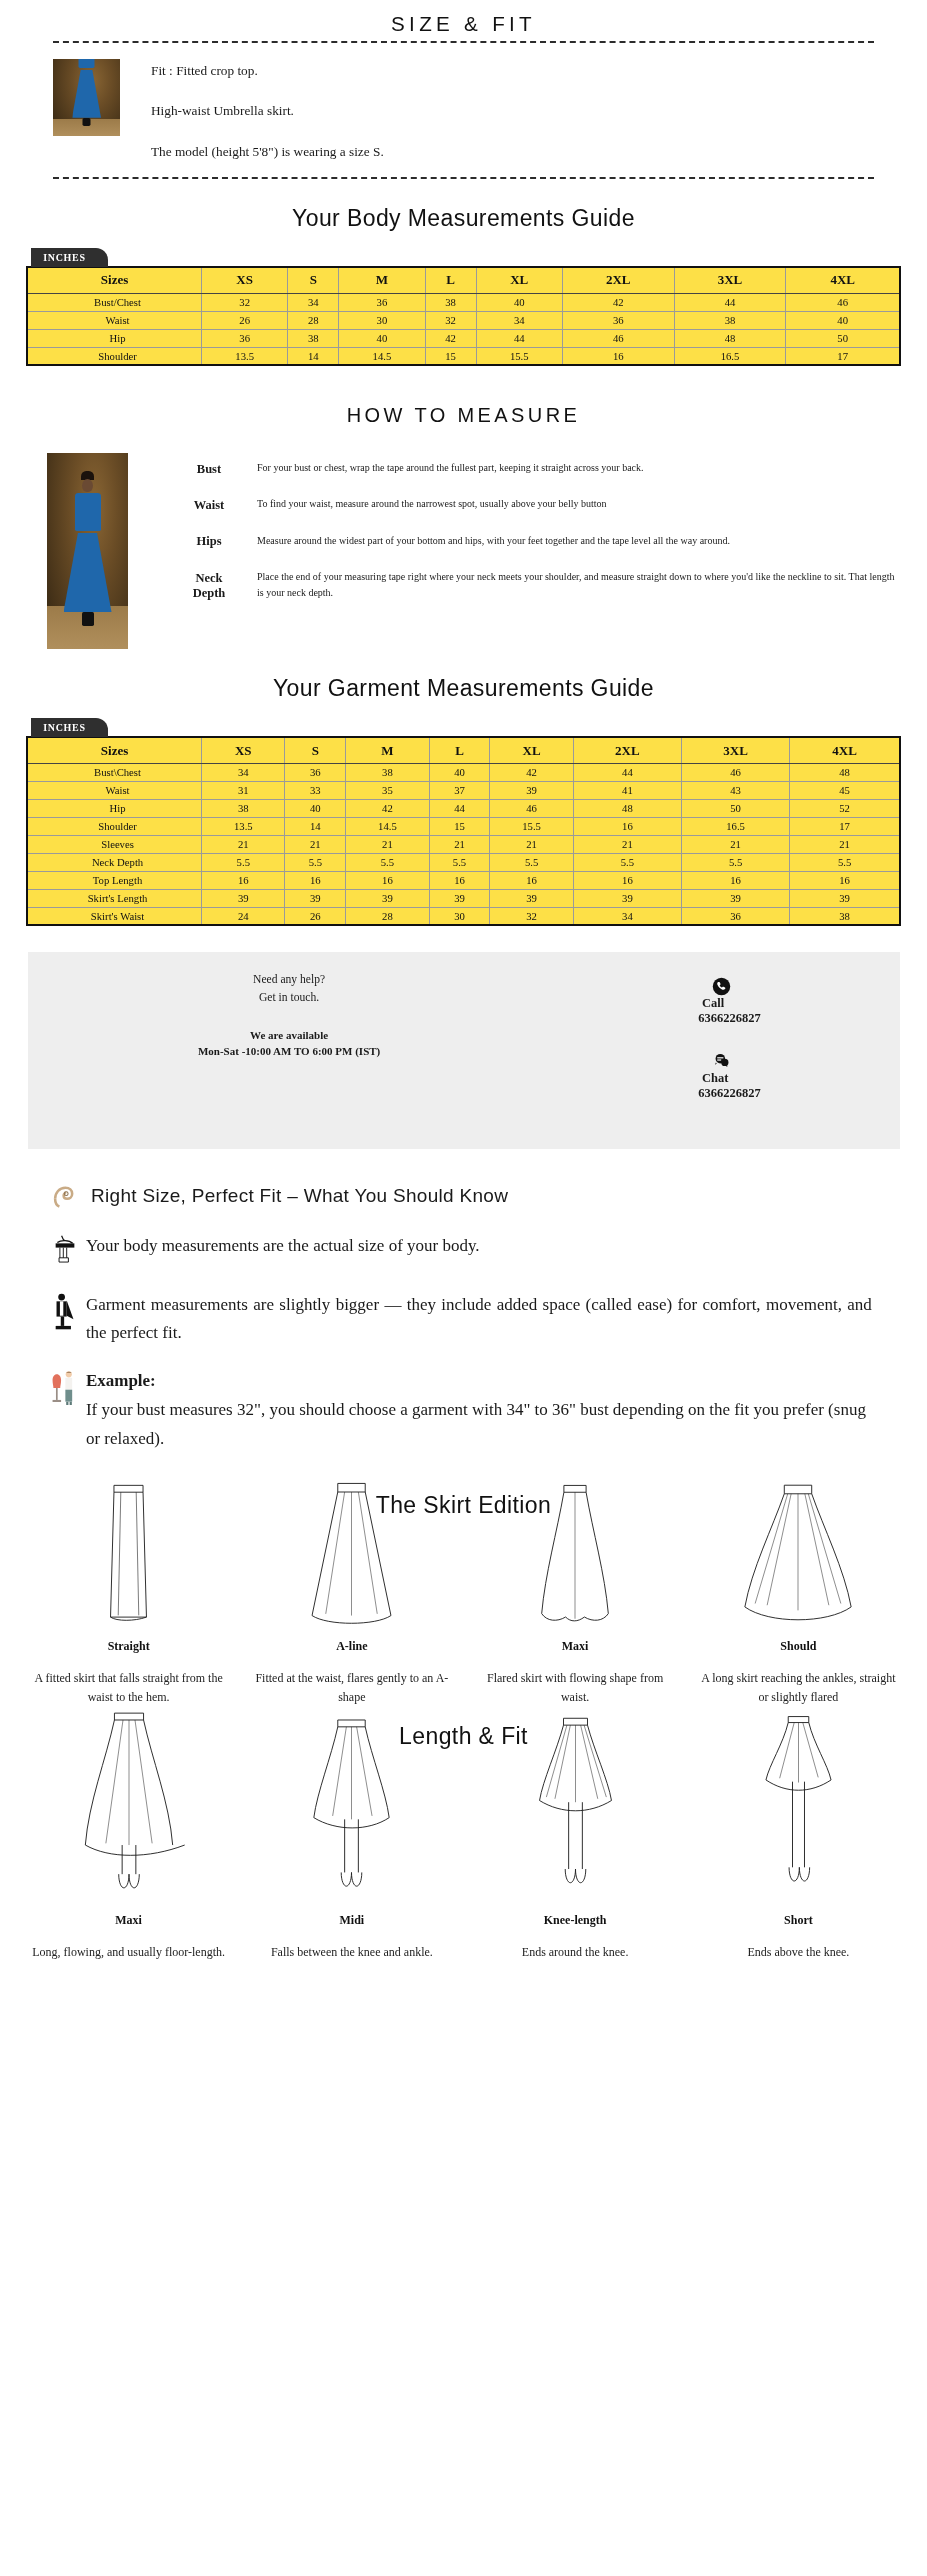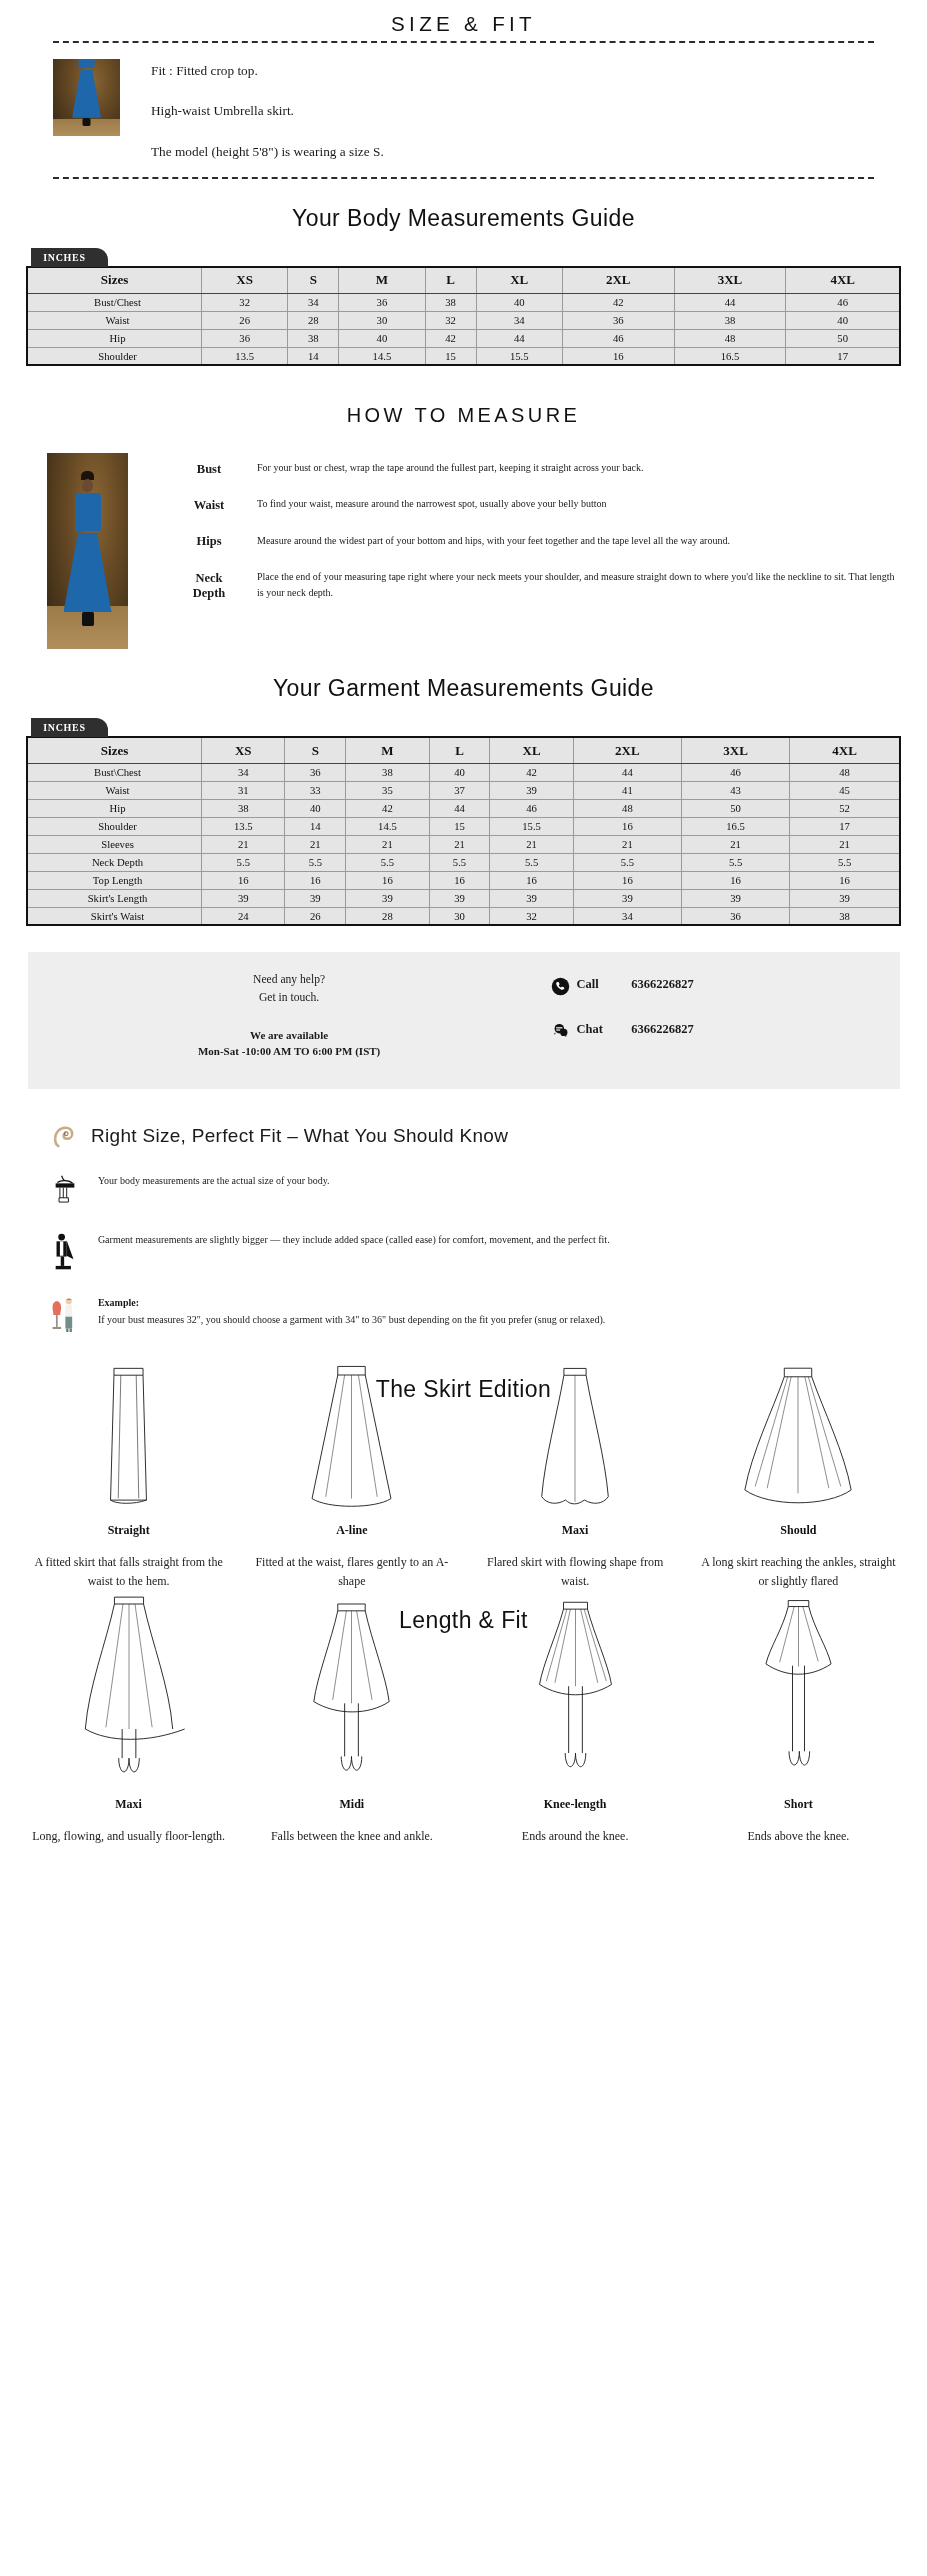--- a/index.html
+++ b/index.html
@@ -68,21 +68,21 @@
     font-family:"Liberation Serif", serif; font-weight:700;
     font-size:10px; letter-spacing:0.7px;
     padding:4.3px 22px 4.3px 12px;
     border-radius:0 12px 0 0;
     margin-left:5.2px;
     position:relative; z-index:2;
   }
   table.size-table {
     width:100%; border-collapse:collapse;
     border:2.1px solid #111; margin-top:-0.9px;
-    background:#e5e5e5;
+    background:#fde047;
   }
   table.size-table th, table.size-table td {
     border:0.9px solid #9a9a9a;
     font-family:"Liberation Serif", serif;
     text-align:center; font-size:10.7px; color:#111;
     height:18px; padding:1.7px 0;
   }
   table.size-table thead th {
     font-weight:700; font-size:13px; height:26px;
     border-bottom:1.3px solid #444;
@@ -106,36 +106,36 @@
 
   
   .help-box {
     margin:0 27.5px; background:#eeeeee;
     display:flex; padding:19px 0 22px;
   }
   .help-left { flex:0 0 60%; text-align:center; }
   .help-right { flex:1; padding-top:5.2px; }
   .help-head { font-weight:400; font-size:11.6px; line-height:1.5; }
   .help-avail { font-weight:700; font-size:11px; line-height:1.5; margin-top:20.6px; }
-  .contact-row { display:flex; margin-bottom:26px; }
+  .contact-row { display:flex; align-items:center; margin-bottom:26px;flex-direction:column; }
   .contact-icon { width:19px; height:19px; flex:0 0 19px; margin-right:6.9px; }
   .contact-icon svg { display:block; }
   .contact-label { font-weight:700; font-size:12.5px; width:46px; }
   .contact-value { font-weight:700; font-size:12.5px; margin-left:8.6px; }
 
   
   .notes { padding:0 50px; }
   .notes-title-row { display:flex; align-items:center; padding-top:5.2px; }
   .notes-title {
     font-family:"Liberation Sans", sans-serif;
     font-size:19px; font-weight:400; letter-spacing:0.3px; margin-left:12px;
   }
   .note-row { display:flex; align-items:flex-start; margin-top:19px; }
   .note-icon { width:29px; flex:0 0 29px; text-align:center; padding-top:1.7px; }
-  .note-text { flex:1; padding-left:6.9px; font-size:10px; line-height:1.7;margin-left:12px; }
+  .note-text { flex:1; padding-left:6.9px; font-size:17px; line-height:1.7; }
   .note-text.justify { text-align:justify; padding-right:5.2px; }
   .note-strong { font-weight:700; display:block; }
 
   
   .skirt-grid { display:flex; padding:8.6px 17px 0; }
   .skirt-cell { flex:1; text-align:center; padding:0 8.6px; }
   .skirt-art { height:103px; display:flex; align-items:flex-end; justify-content:center; }
   .skirt-art svg { display:block; }
   .skirt-name {
     font-weight:700; font-size:12px; margin-top:8.6px; color:#111;

